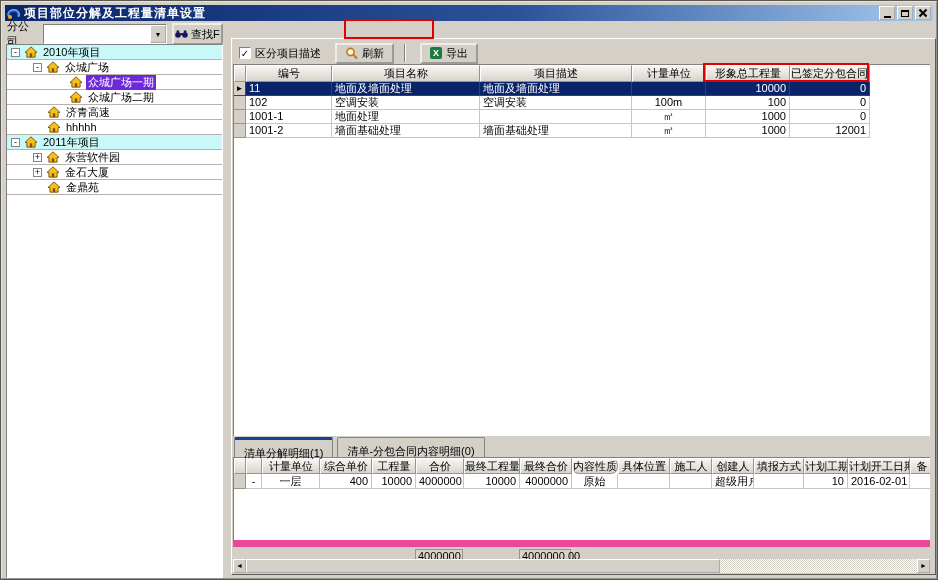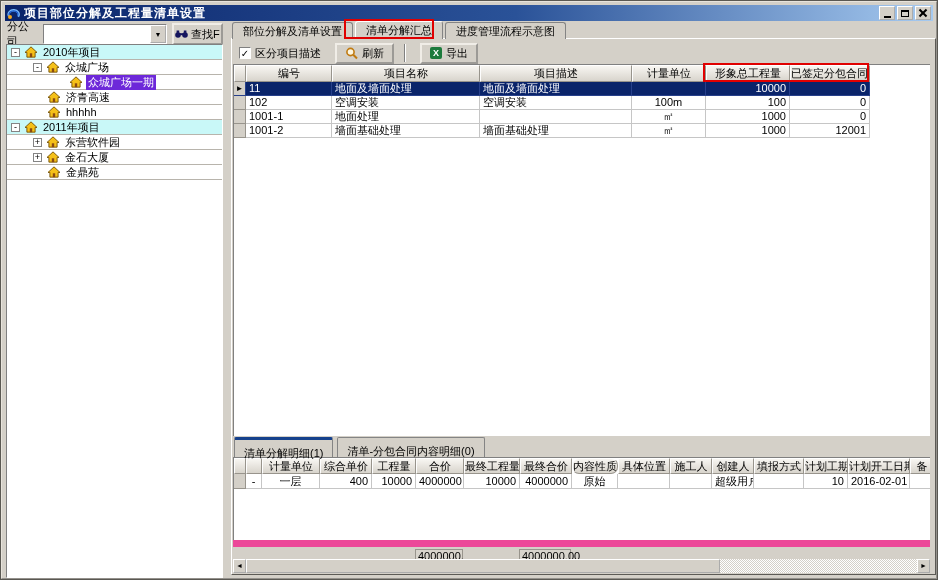--- a/index.html
+++ b/index.html
@@ -167,20 +167,28 @@
         <div class="tree-label">众城广场</div>
       </div>
       <div class="tree-row sel" style="padding-left: 48px;">
         <div style="width: 14px; flex: 0 0 auto;"></div>
         <svg class="house" viewBox="0 0 16 14">
           <path d="M8 1 L15 7.5 L12.8 7.5 L12.8 13 L3.2 13 L3.2 7.5 L1 7.5 Z" fill="#f5c018" stroke="#6e4a00" stroke-width="1"></path>
           <rect x="6.6" y="8.5" width="2.8" height="4.5" fill="#8a4a10"></rect>
         </svg>
         <div class="tree-label">众城广场一期</div>
       </div>
+      <div class="tree-row" style="padding-left: 48px;">
+        <div style="width: 14px; flex: 0 0 auto;"></div>
+        <svg class="house" viewBox="0 0 16 14">
+          <path d="M8 1 L15 7.5 L12.8 7.5 L12.8 13 L3.2 13 L3.2 7.5 L1 7.5 Z" fill="#f5c018" stroke="#6e4a00" stroke-width="1"></path>
+          <rect x="6.6" y="8.5" width="2.8" height="4.5" fill="#8a4a10"></rect>
+        </svg>
+        <div class="tree-label">众城广场二期</div>
+      </div>
       <div class="tree-row" style="padding-left: 26px;">
         <div style="width: 14px; flex: 0 0 auto;"></div>
         <svg class="house" viewBox="0 0 16 14">
           <path d="M8 1 L15 7.5 L12.8 7.5 L12.8 13 L3.2 13 L3.2 7.5 L1 7.5 Z" fill="#f5c018" stroke="#6e4a00" stroke-width="1"></path>
           <rect x="6.6" y="8.5" width="2.8" height="4.5" fill="#8a4a10"></rect>
         </svg>
         <div class="tree-label">济青高速</div>
       </div>
       <div class="tree-row" style="padding-left: 26px;">
         <div style="width: 14px; flex: 0 0 auto;"></div>
@@ -220,25 +228,20 @@
           <path d="M8 1 L15 7.5 L12.8 7.5 L12.8 13 L3.2 13 L3.2 7.5 L1 7.5 Z" fill="#f5c018" stroke="#6e4a00" stroke-width="1"></path>
           <rect x="6.6" y="8.5" width="2.8" height="4.5" fill="#8a4a10"></rect>
         </svg>
         <div class="tree-label">金鼎苑</div>
       </div>
     </div>
 
   <div class="splitter"></div>
 
   <div class="panel"></div>
-  <div class="tabstrip" id="tabstrip">
-      <div class="tab"><div style="display: inline;">部位分解及清单设置</div></div>
-      <div class="tab active"><div style="display: inline;">清单分解汇总</div></div>
-      <div class="tab"><div style="display: inline;">进度管理流程示意图</div></div>
-    </div>
 
   <div class="toolbar">
     <div class="cb">✓</div>
     <span>区分项目描述</span>
     <div class="toolbtn">
       <svg width="13" height="13" viewBox="0 0 13 13">
         <circle cx="5.5" cy="5" r="3.6" fill="#fdf6e0" stroke="#c07a10" stroke-width="1.6"></circle>
         <line x1="8.3" y1="7.8" x2="12" y2="11.5" stroke="#c07a10" stroke-width="2"></line>
       </svg>
       <span>刷新</span>

